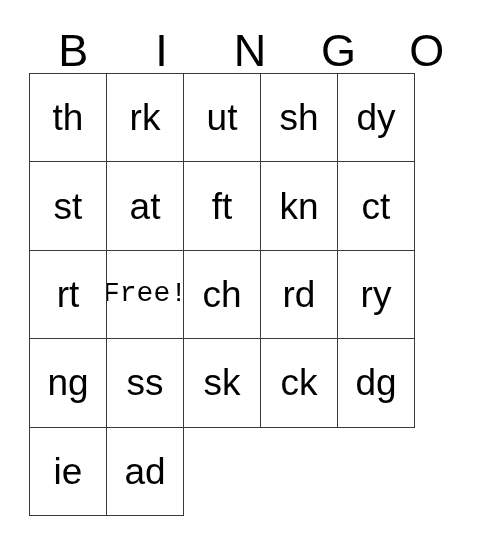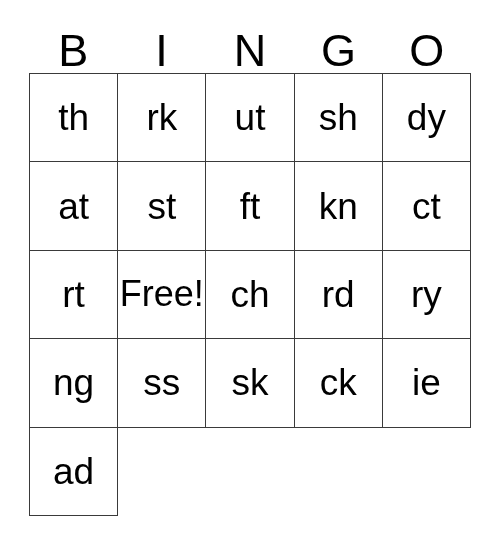--- a/index.html
+++ b/index.html
@@ -40,21 +40,21 @@
     letter-spacing: 0;
     color: #000000;
     padding-bottom: 0px;
   }
 
   
   .grid {
     display: grid;
     grid-template-columns: repeat(5, 1fr);
     grid-template-rows: repeat(5, 88.4px);
-    width: 442px;
+    width: 386px;
     border-top: 1px solid #3a3a3a;
     border-left: 1px solid #3a3a3a;
     box-sizing: border-box;
   }
   .cell {
     border-right: 1px solid #3a3a3a;
     border-bottom: 1px solid #3a3a3a;
     box-sizing: border-box;
     display: flex;
     align-items: center;
@@ -63,21 +63,22 @@
     overflow: hidden;
   }
   .cell-text {
     font-size: 37px;
     line-height: 1;
     color: #000000;
     white-space: nowrap;
     display: block;
   }
   .cell.free .cell-text {
-    font-size: 36px;
+    font-size: 28px;
+    font-family: Liberation Mono, monospace;
   }
 </style>
 </head>
 <body>
 
 <div id="bingo-card">
 
   <div class="header-row">
     <div class="header-cell">B</div>
     <div class="header-cell">I</div>
@@ -98,24 +99,24 @@
         <span class="cell-text">ut</span>
       </div>
     <div class="cell">
         <span class="cell-text">sh</span>
       </div>
 
     <div class="cell">
         <span class="cell-text">dy</span>
       </div>
     <div class="cell">
-        <span class="cell-text">at</span>
+        <span class="cell-text">st</span>
       </div>
     <div class="cell">
-        <span class="cell-text">st</span>
+        <span class="cell-text">at</span>
       </div>
     <div class="cell">
         <span class="cell-text">ft</span>
       </div>
     <div class="cell">
         <span class="cell-text">kn</span>
       </div>
 
     <div class="cell">
         <span class="cell-text">ct</span>
@@ -143,20 +144,23 @@
         <span class="cell-text">ss</span>
       </div>
     <div class="cell">
         <span class="cell-text">sk</span>
       </div>
 
     <div class="cell">
         <span class="cell-text">ck</span>
       </div>
     <div class="cell">
+        <span class="cell-text">dg</span>
+      </div>
+    <div class="cell">
         <span class="cell-text">ie</span>
       </div>
     <div class="cell">
         <span class="cell-text">ad</span>
       </div>
 
   </div>
 </div>
 
 </body></html>

